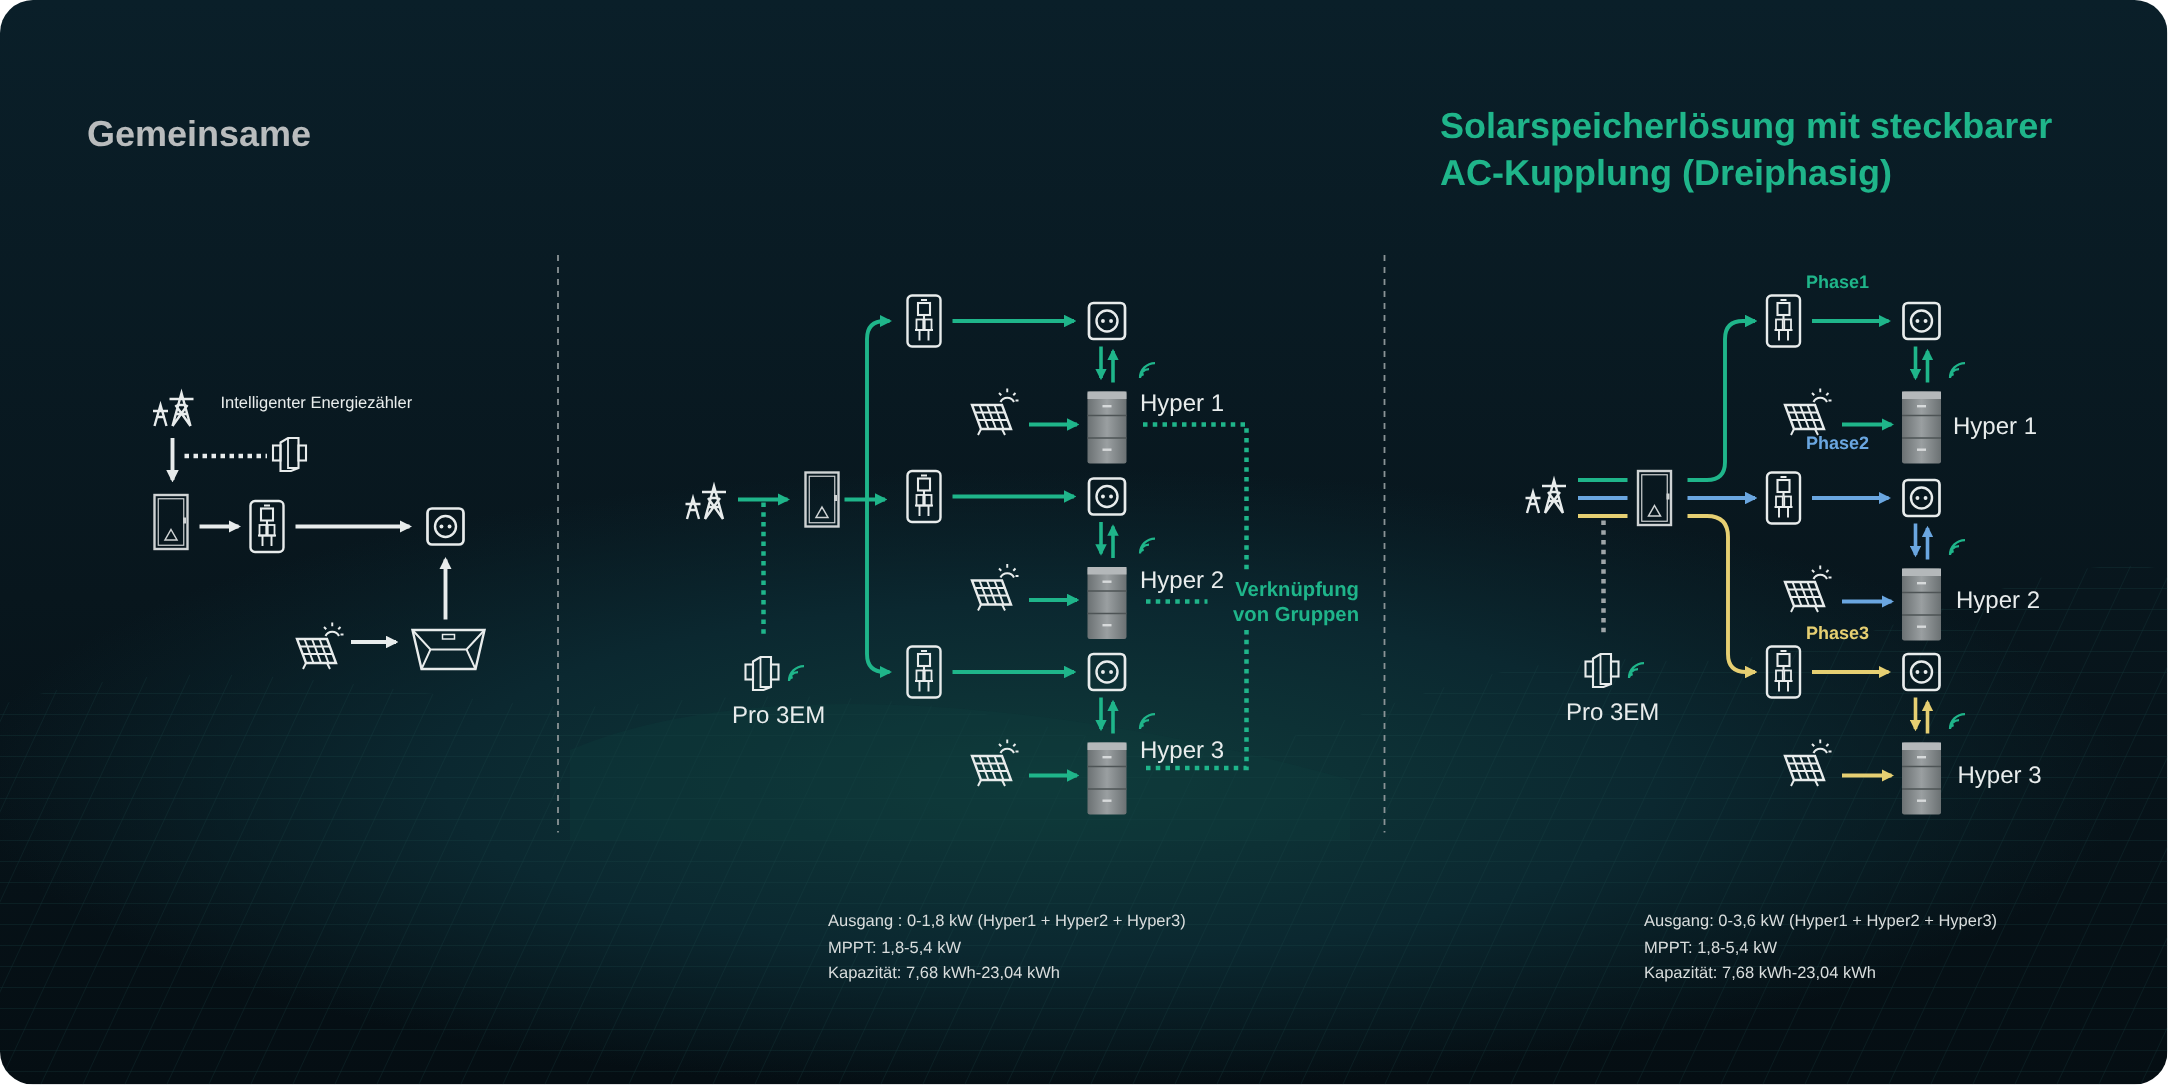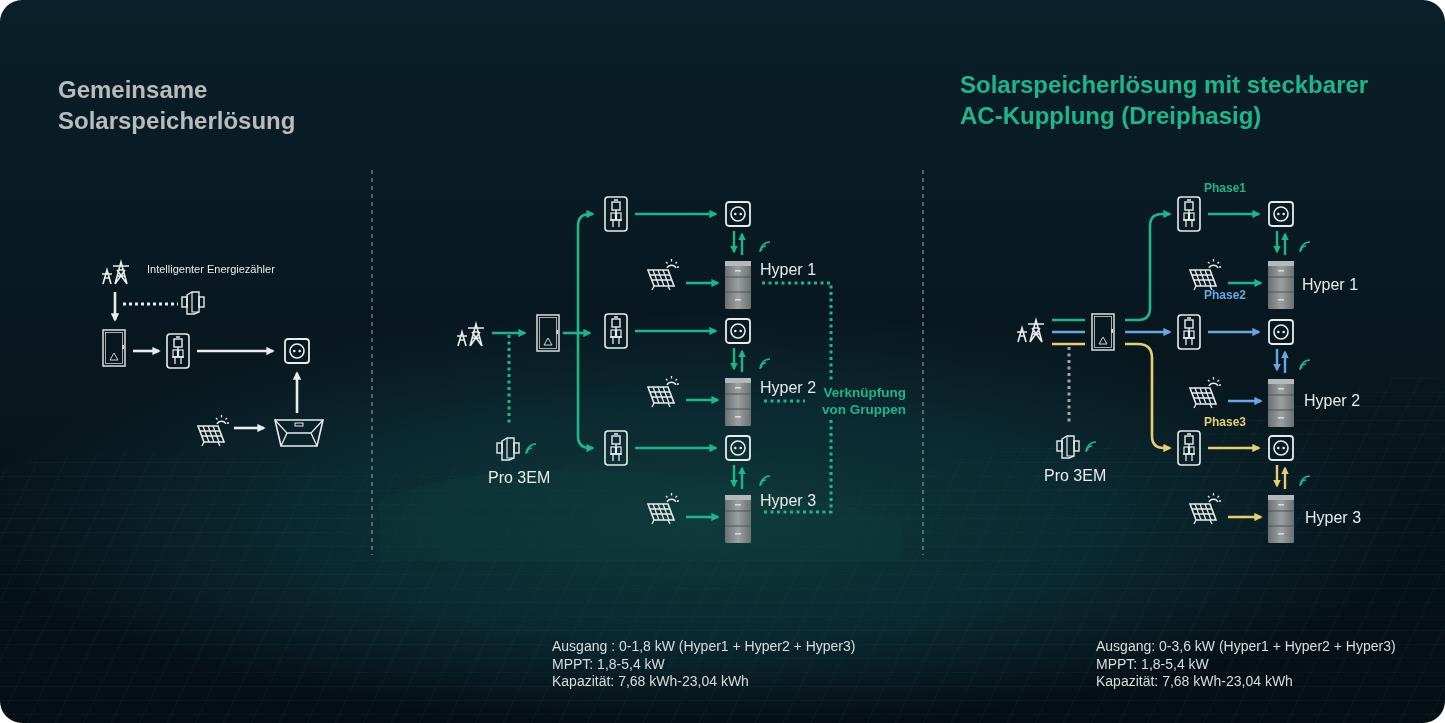--- a/index.html
+++ b/index.html
@@ -7,21 +7,21 @@
   #stage{position:relative;width:1445px;height:723px;border-radius:22px;overflow:hidden;
     background:radial-gradient(ellipse 900px 260px at 700px 520px,#0f3a3a 0%,#0b2830 45%,rgba(9,28,36,0) 80%),
                linear-gradient(180deg,#0a1f29 0%,#08161d 55%,#050e13 100%);}
   svg#diagram{position:absolute;left:0;top:0;width:1445px;height:723px;}
   .title{position:absolute;font-weight:bold;font-size:24px;line-height:31px;}
   .t-grey{color:#b9bcbd;}
   .t-green{color:#1fb58a;}
   .lbl{position:absolute;color:#e8ecec;font-size:16px;white-space:nowrap;}
   .lbl-s{font-size:11px;}
   .phase{position:absolute;font-size:12px;font-weight:bold;padding-left:34px;}
-  .specs{position:absolute;color:#d9dddd;font-size:14px;line-height:17.5px;margin-top:32px;}
+  .specs{position:absolute;color:#d9dddd;font-size:11px;line-height:17.5px;}
   .specs div{white-space:nowrap;}
   .grp{position:absolute;color:#1fb58a;font-weight:bold;font-size:13.5px;line-height:17px;text-align:right;}
 </style>
 </head>
 <body>
 
 <div id="stage">
 
   <svg id="diagram" viewBox="0 0 1445 723">
     <defs>
@@ -223,21 +223,20 @@
             <use href="#i-battery" x="1268" y="495"></use>
             <use href="#i-solar" x="1188" y="494"></use>
             <line x1="1228" y1="517" x2="1261" y2="517" stroke="#e6cf72" stroke-width="2.6" marker-end="url(#ay)"></line>
           </g>
         </g>
     </g>
   </svg>
 
   <div class="title t-grey" style="left:58px;top:74px;width:310px;">
     <div>Gemeinsame</div>
-    <div>Solarspeicherlösung</div>
   </div>
   <div class="title t-green" style="left:960px;top:69px;width:460px;">
     <div>Solarspeicherlösung mit steckbarer</div>
     <div>AC-Kupplung (Dreiphasig)</div>
   </div>
 
   <div class="lbl lbl-s" style="left:147px;top:263px;">Intelligenter Energiezähler</div>
 
   <div class="lbl" style="left:488px;top:469px;">Pro 3EM</div>
   <div class="lbl" style="left:760px;top:261px;">Hyper 1</div>

